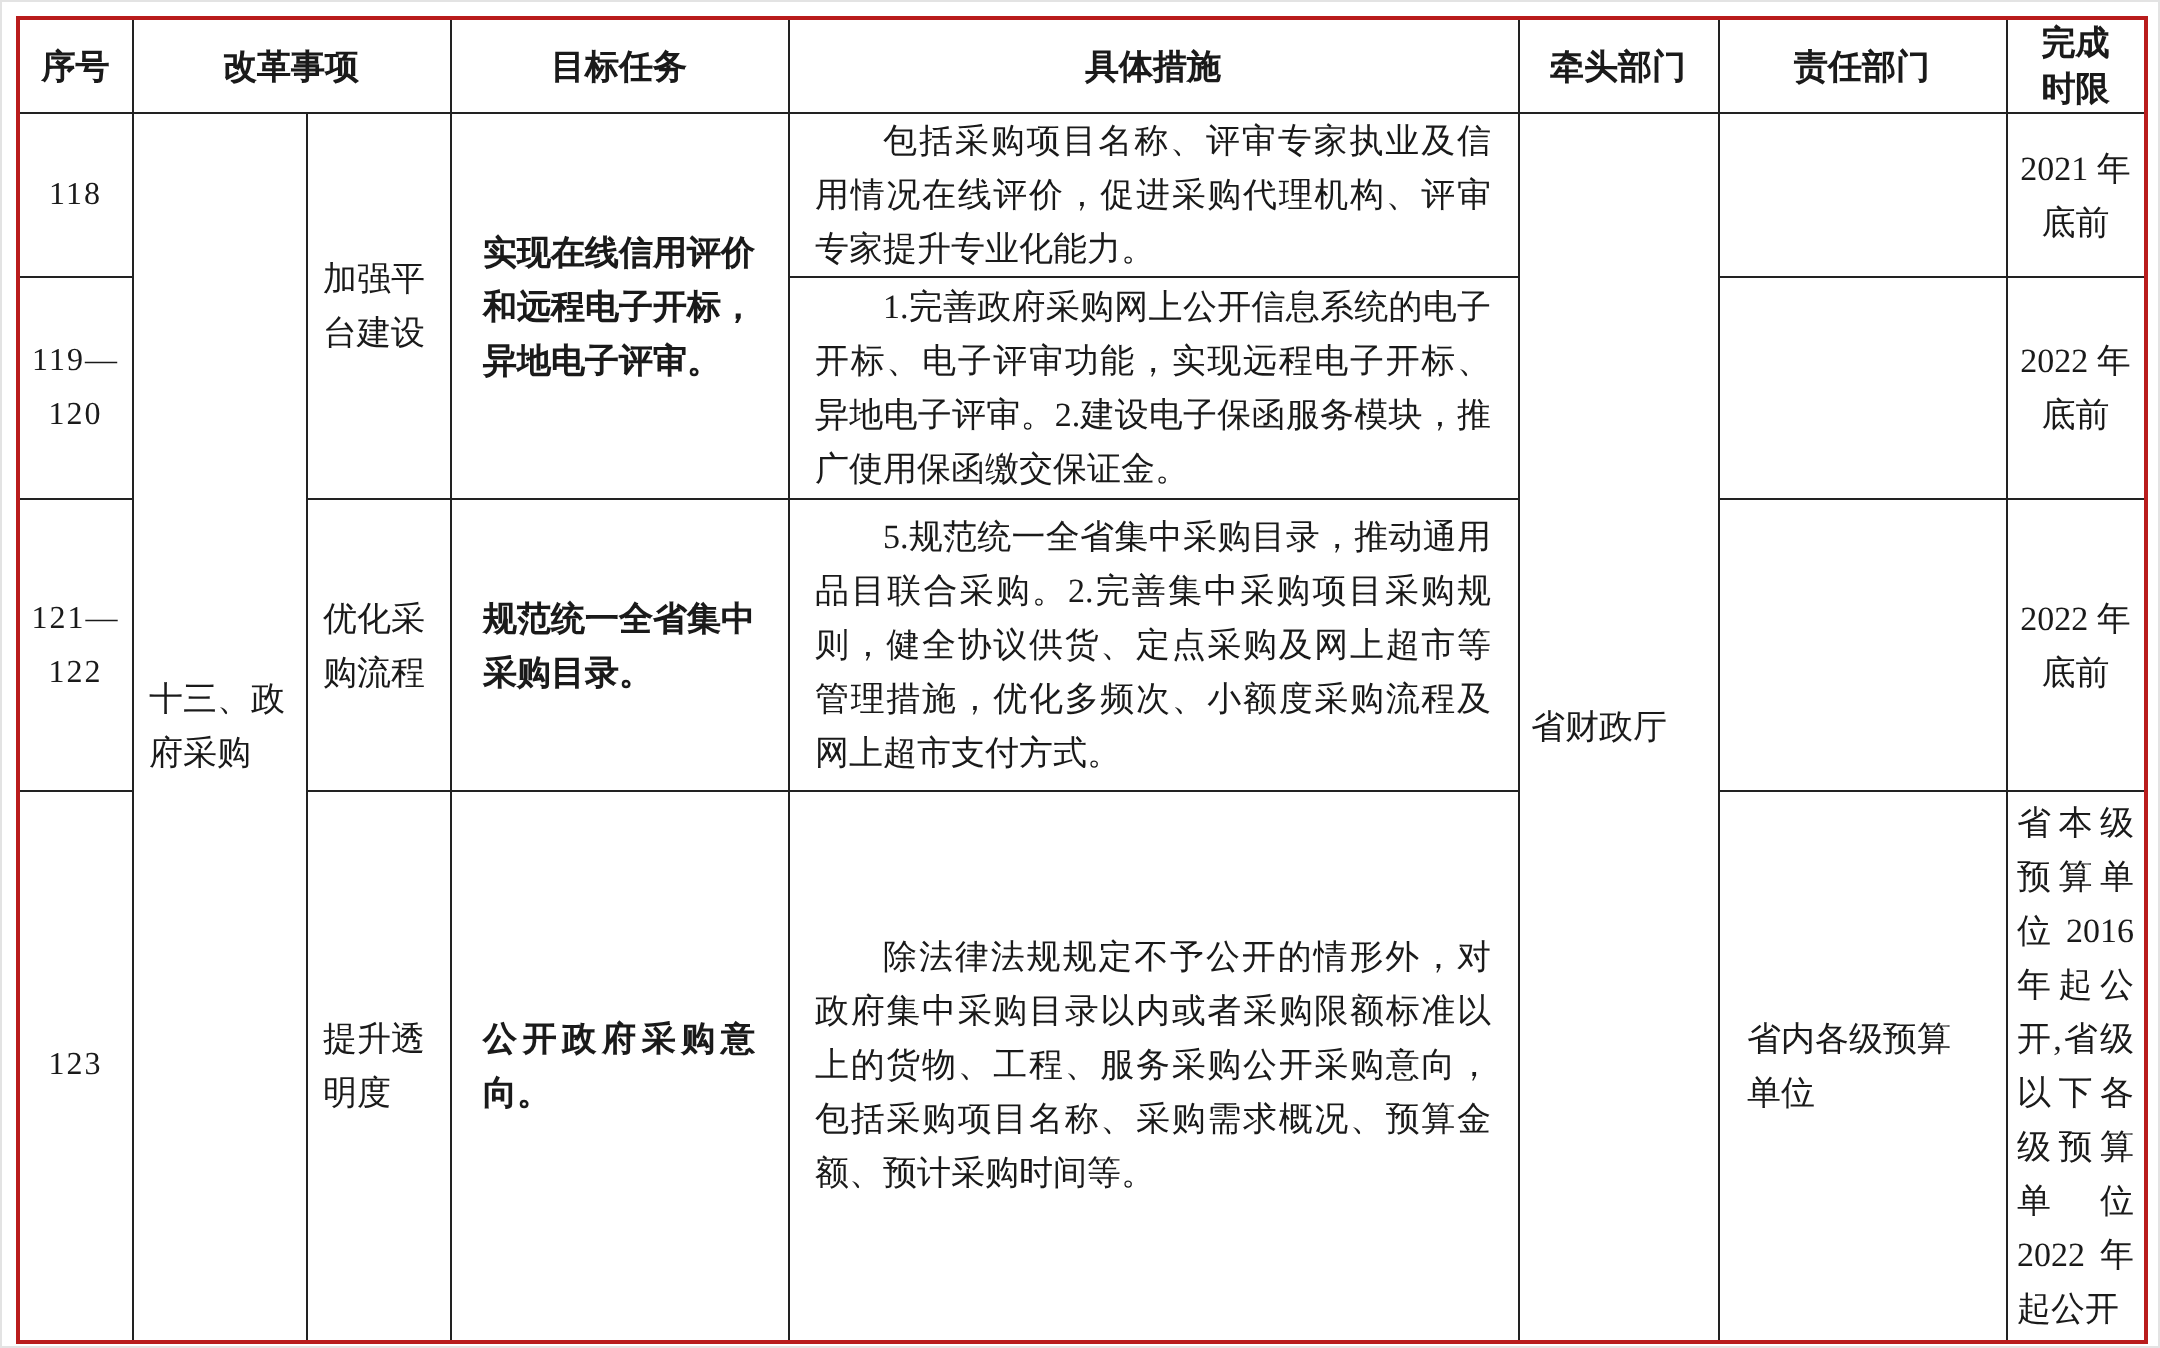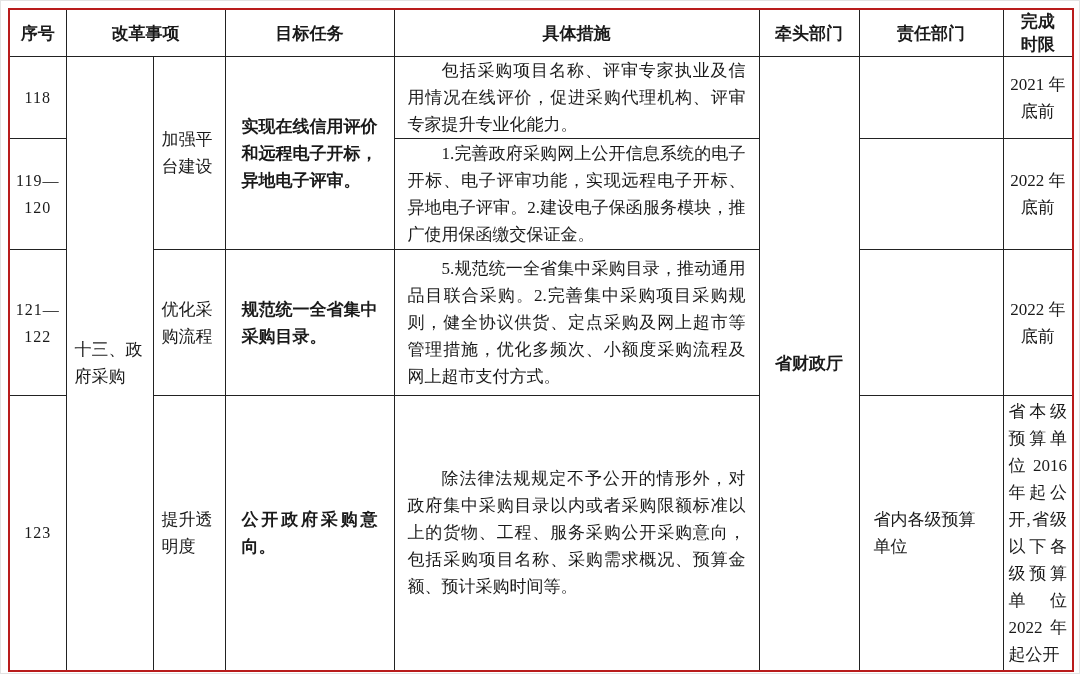--- a/index.html
+++ b/index.html
@@ -65,23 +65,21 @@
     text-align: justify;
     padding: 0 16px;
     font-weight: bold;
   }
   td.measure-cell {
     text-align: justify;
     text-indent: 2em;
     padding: 0 13px;
   }
   td.lead-cell {
-    text-align: center;
     padding: 0 6px;
-    font-weight: bold;
   }
   td.resp-cell {
     text-align: left;
     padding: 0 14px;
   }
   td.deadline-cell {
     text-align: center;
     padding: 0 5px;
     margin-top: 15px;
   }

